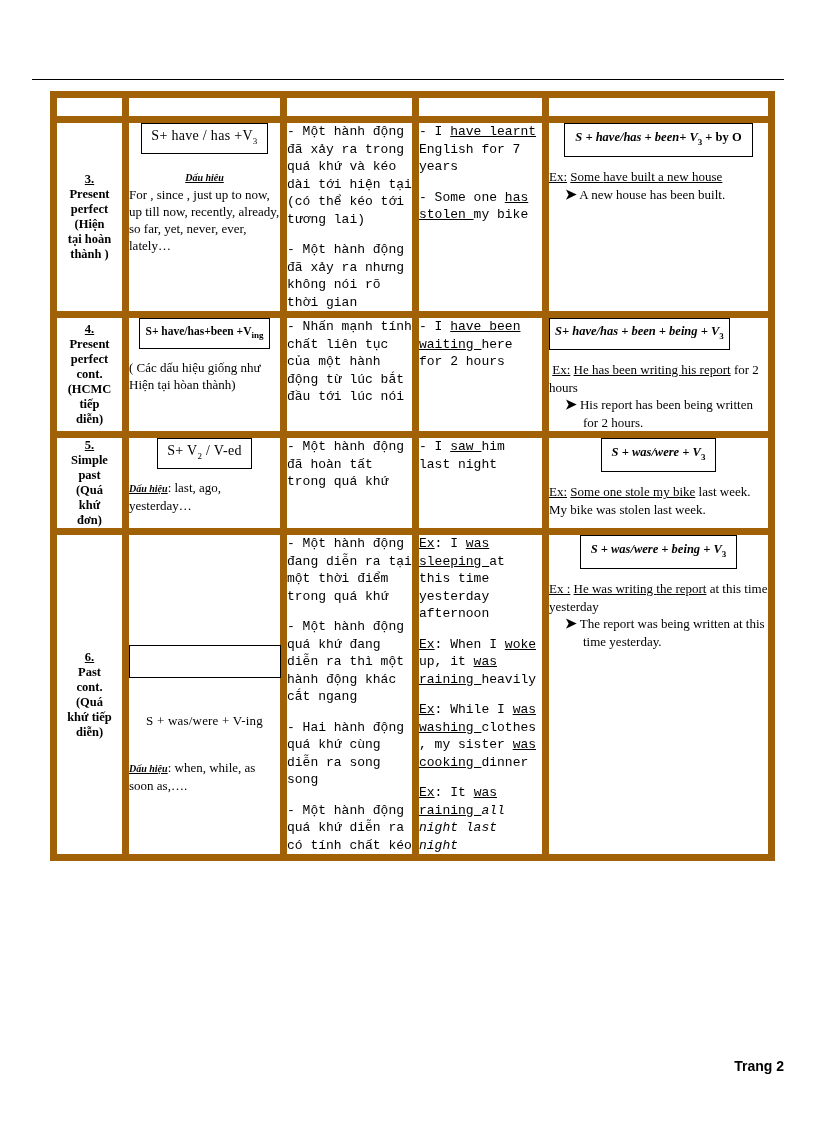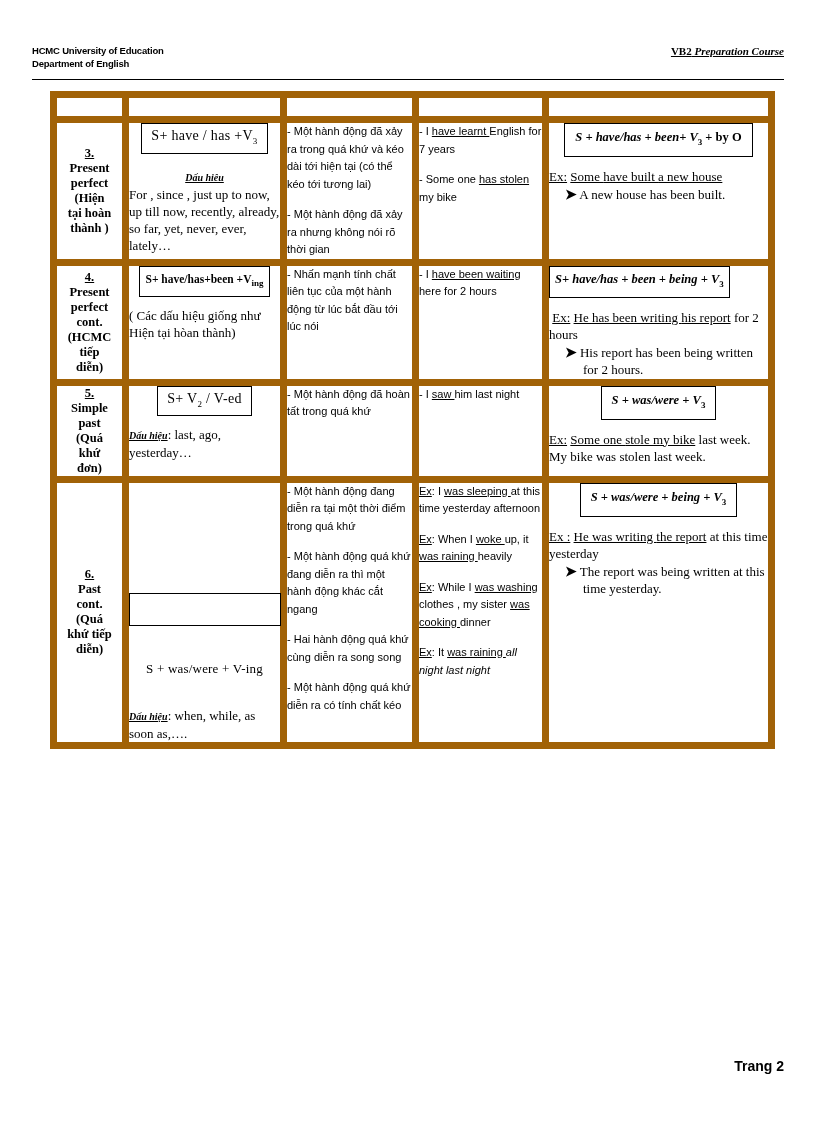--- a/index.html
+++ b/index.html
@@ -129,22 +129,22 @@
   .mt30 { margin-top: 30px; }
   .plain-formula {
     text-align: center;
     font-size: 13px;
     letter-spacing: 0.2px;
   }
 
   
   .use-cell, .ex-cell {
     padding: 10px 7px 6px 8px;
-    font-family: Liberation Sans, sans-serif;
-    font-size: 11px;
+    font-family: Liberation Mono, monospace;
+    font-size: 13px;
     line-height: 17.5px;
   }
   .use-cell p, .ex-cell p { margin: 0 0 13px 0; }
   .use-cell p:last-child, .ex-cell p:last-child { margin-bottom: 0; }
   .u { text-decoration: underline; text-align: right; }
   .exlbl { text-decoration: underline; }
   .ital { font-style: italic; }
 
   
   .pass-cell {
@@ -178,27 +178,20 @@
     font-family: Liberation Sans, sans-serif;
     font-weight: bold;
     font-size: 14px;
   }
 </style>
 </head>
 <body>
 
 <div class="page">
 
-  <div class="doc-header">
-    <div class="hdr-left">
-      <div>HCMC University of Education</div>
-      <div>Department of English</div>
-    </div>
-    <div class="hdr-right"><span class="vb2">VB2</span><span class="prep"> Preparation  Course </span></div>
-  </div>
   <div class="hdr-rule"></div>
 
   <table class="grid">
     <colgroup>
       <col class="c1">
         <col class="c2">
         <col class="c3">
         <col class="c4">
         <col class="c5">
     </colgroup>

